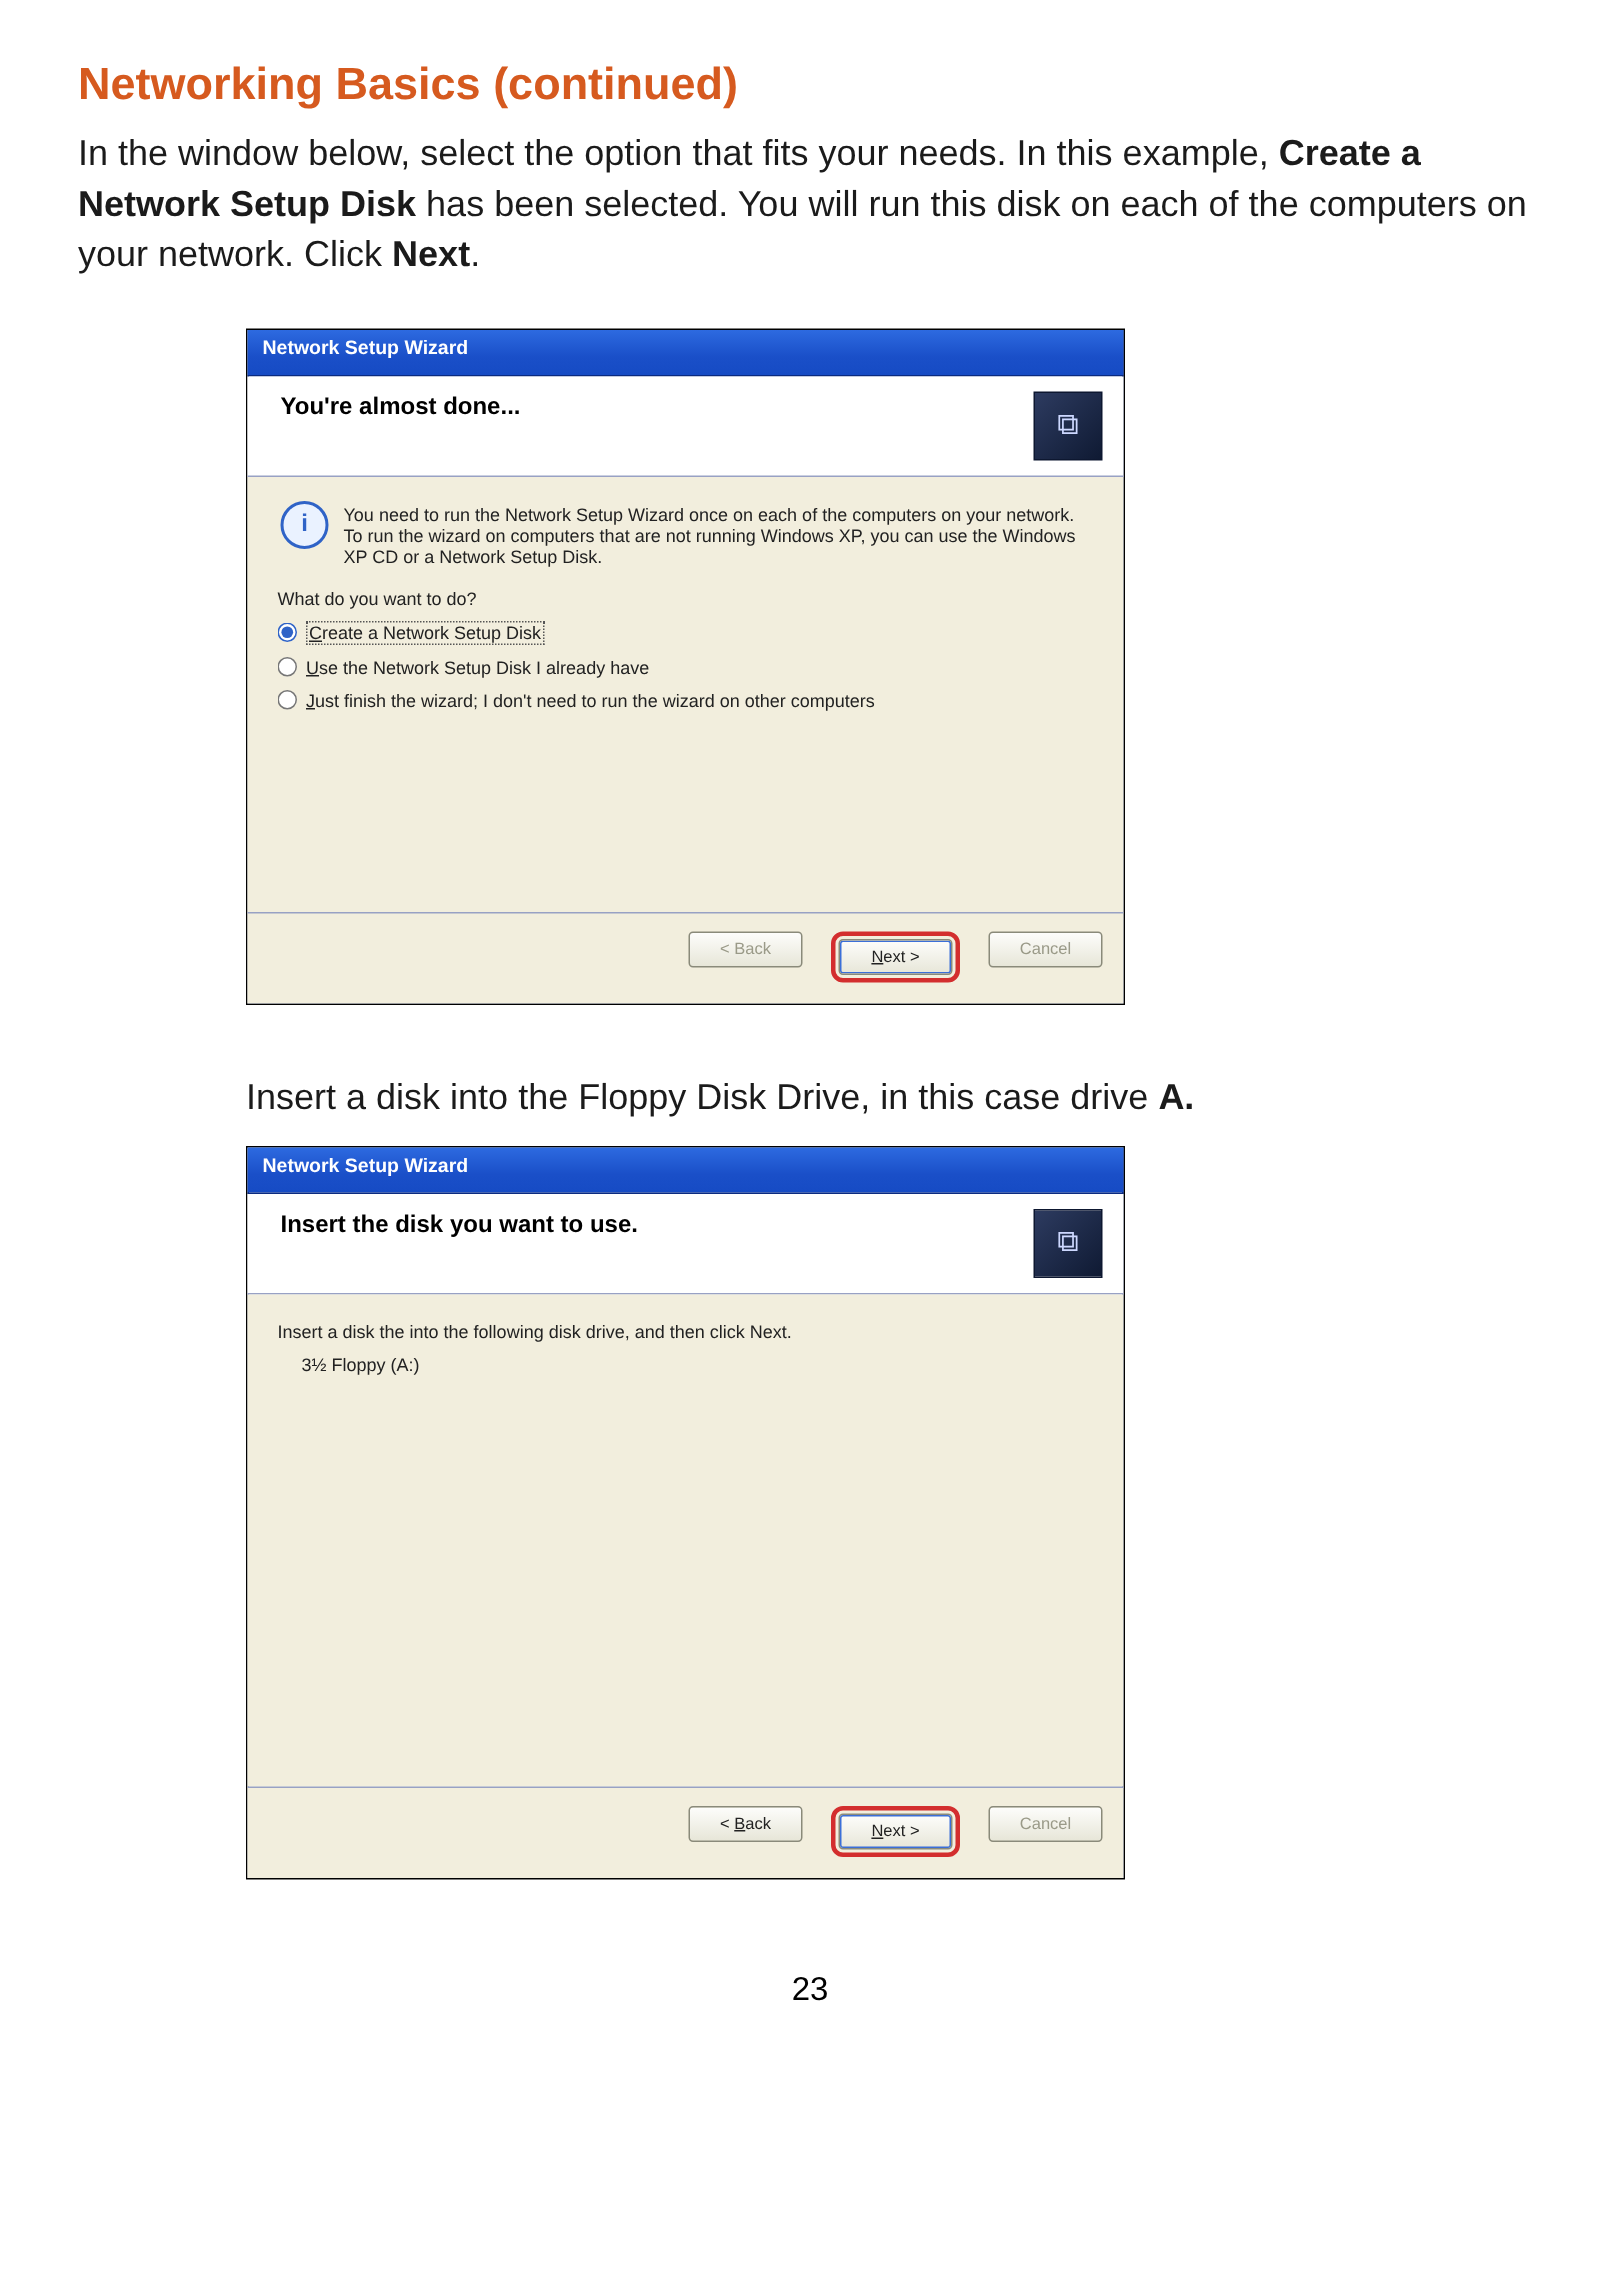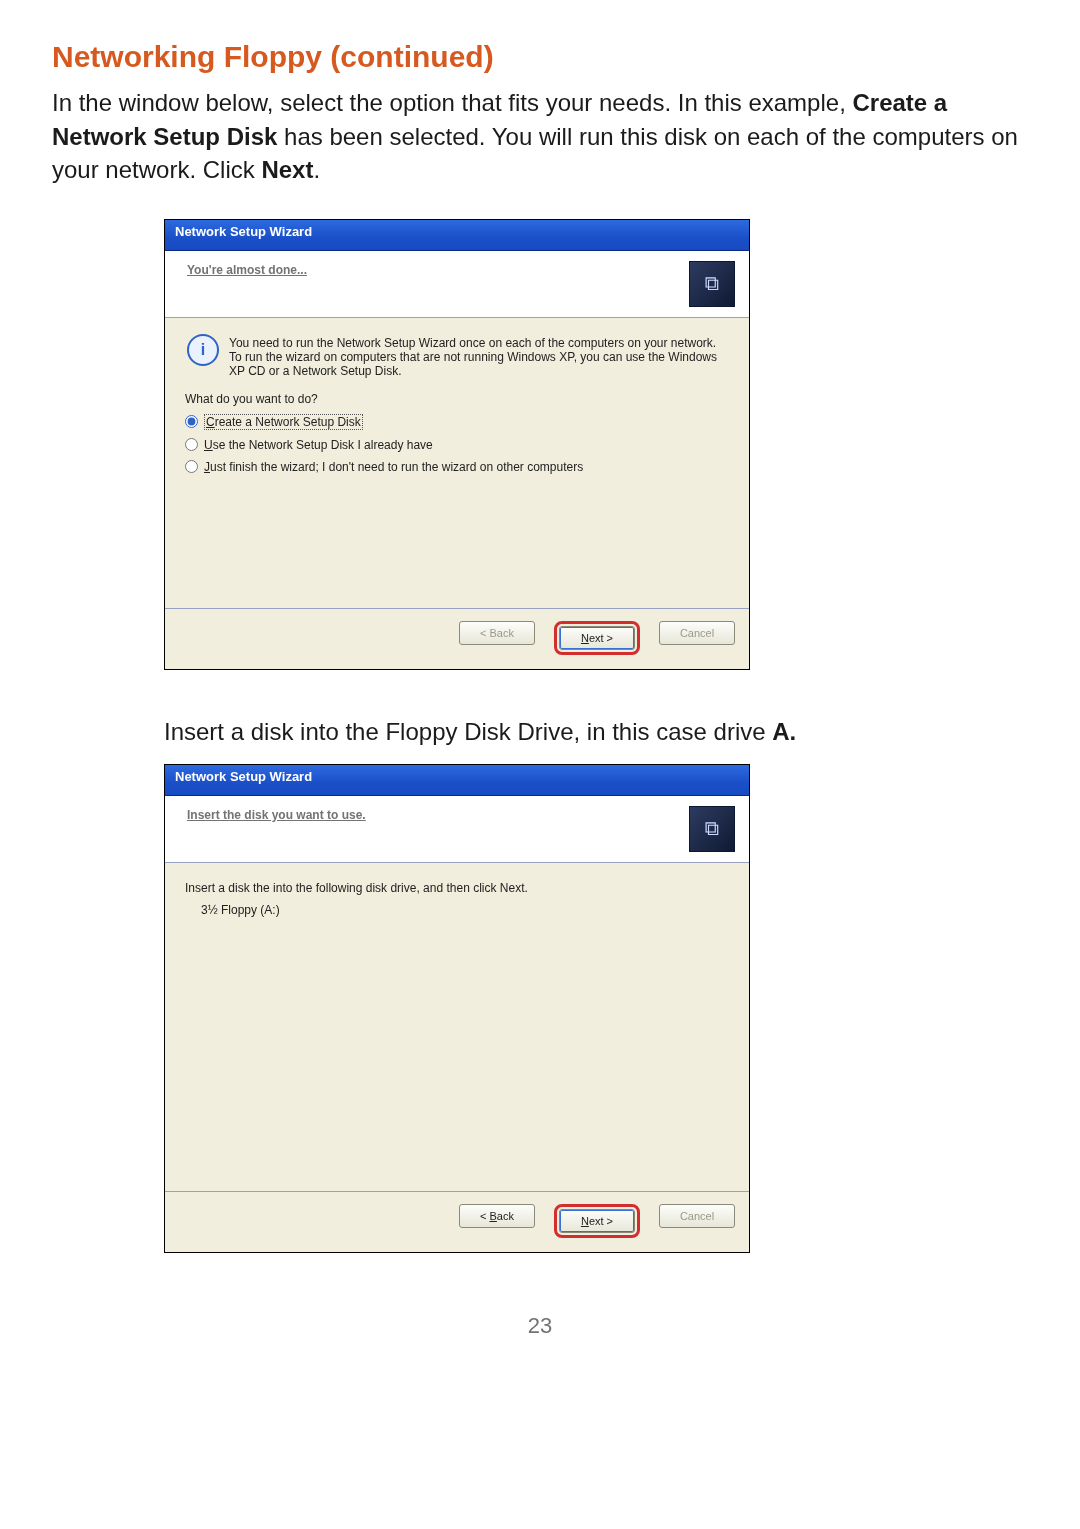--- a/index.html
+++ b/index.html
@@ -63,25 +63,24 @@
 
   .wiz-header{
     background:#ffffff;
     display:flex;
     align-items:flex-start;
     justify-content:space-between;
     padding:10px 14px 10px 22px;
     border-bottom:1px solid var(--xp-divider);
   }
   .wiz-header .h-text{
-    font-size:12px;
+    font-size:16px;
     font-weight:700;
-    color:#737373;
+    color:#000000;
     padding-top:2px;
-    text-decoration:underline;
   }
   .wiz-header .h-icon{
     width:44px;height:44px;
     background:linear-gradient(135deg,#2d3b60,#0f1a33);
     border:1px solid #0d1730;
     display:flex;align-items:center;justify-content:center;
     color:#cdd8ff;font-size:20px;
   }
 
   .wiz-body{
@@ -137,30 +136,30 @@
   .drive-name{margin:8px 0 8px 16px}
   .xp-btn{
     background:linear-gradient(to bottom,#fdfdfb,#e7e6d8);
     border:1px solid #8a8a7a;border-radius:3px;
     font-size:11px;padding:2px 10px;margin-left:10px;
   }
 
   .page-num{
     text-align:center;
     font-size:22px;
-    color:#737373;
+    color:#000000;
     margin-top:60px;
   }
 
   u.ak{text-decoration:underline}
 </style>
 </head>
 <body>
 
-<h1>Networking Floppy (continued)</h1>
+<h1>Networking Basics (continued)</h1>
 
 <p class="body-para">
   <span>In the window below, select the option that fits your needs.  In this example, </span><strong>Create a Network Setup Disk</strong><span> has been selected.  You will run this disk on each of the computers on your network. Click </span><strong>Next</strong><span>.</span>
 </p>
 
 <div class="wizard">
   <div class="titlebar">Network Setup Wizard</div>
   <div class="wiz-header">
     <div class="h-text">You're almost done...</div>
     <div class="h-icon">⧉</div>

